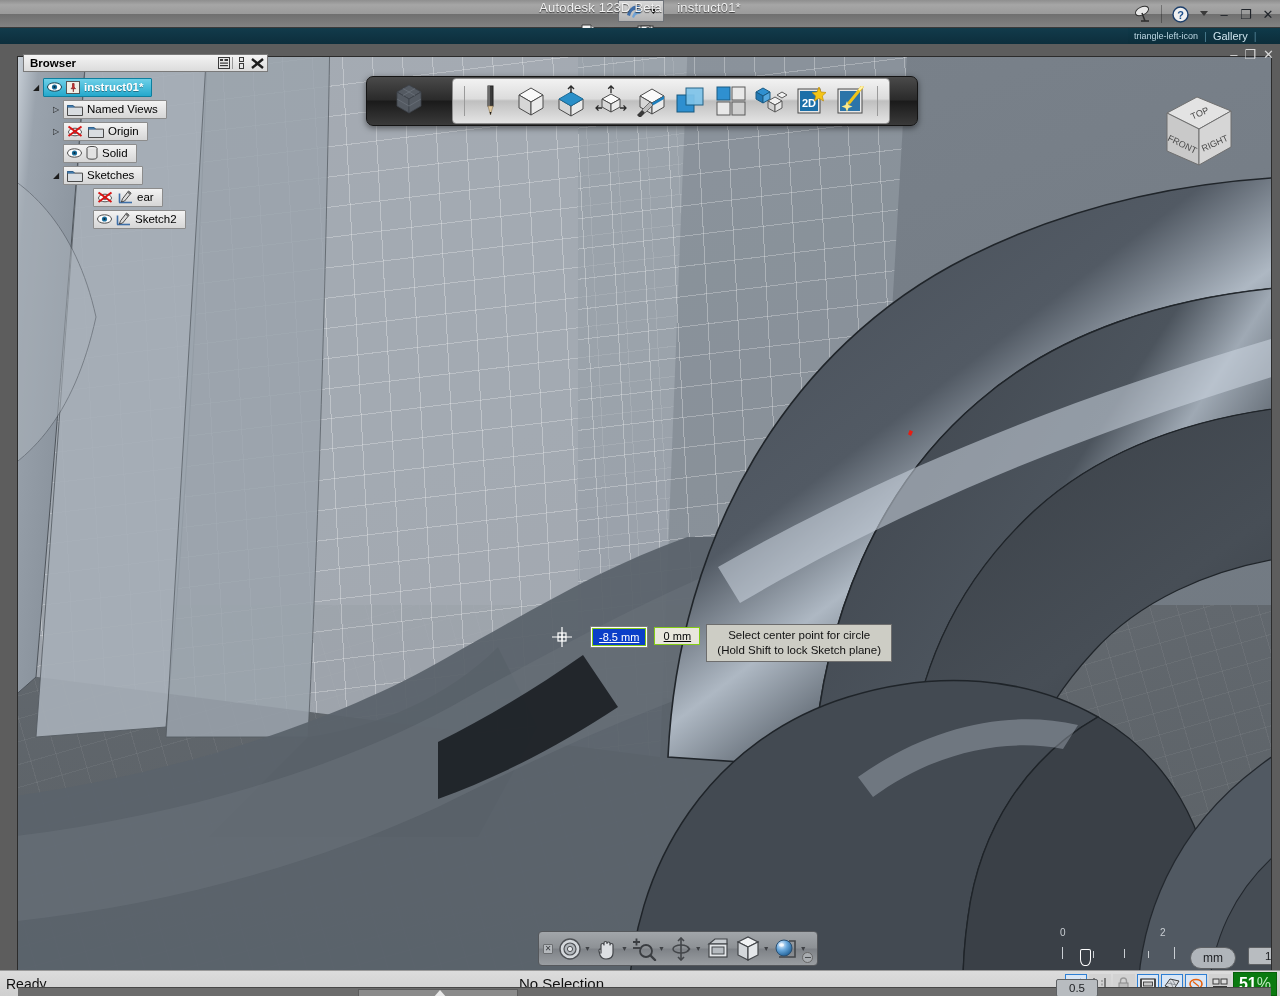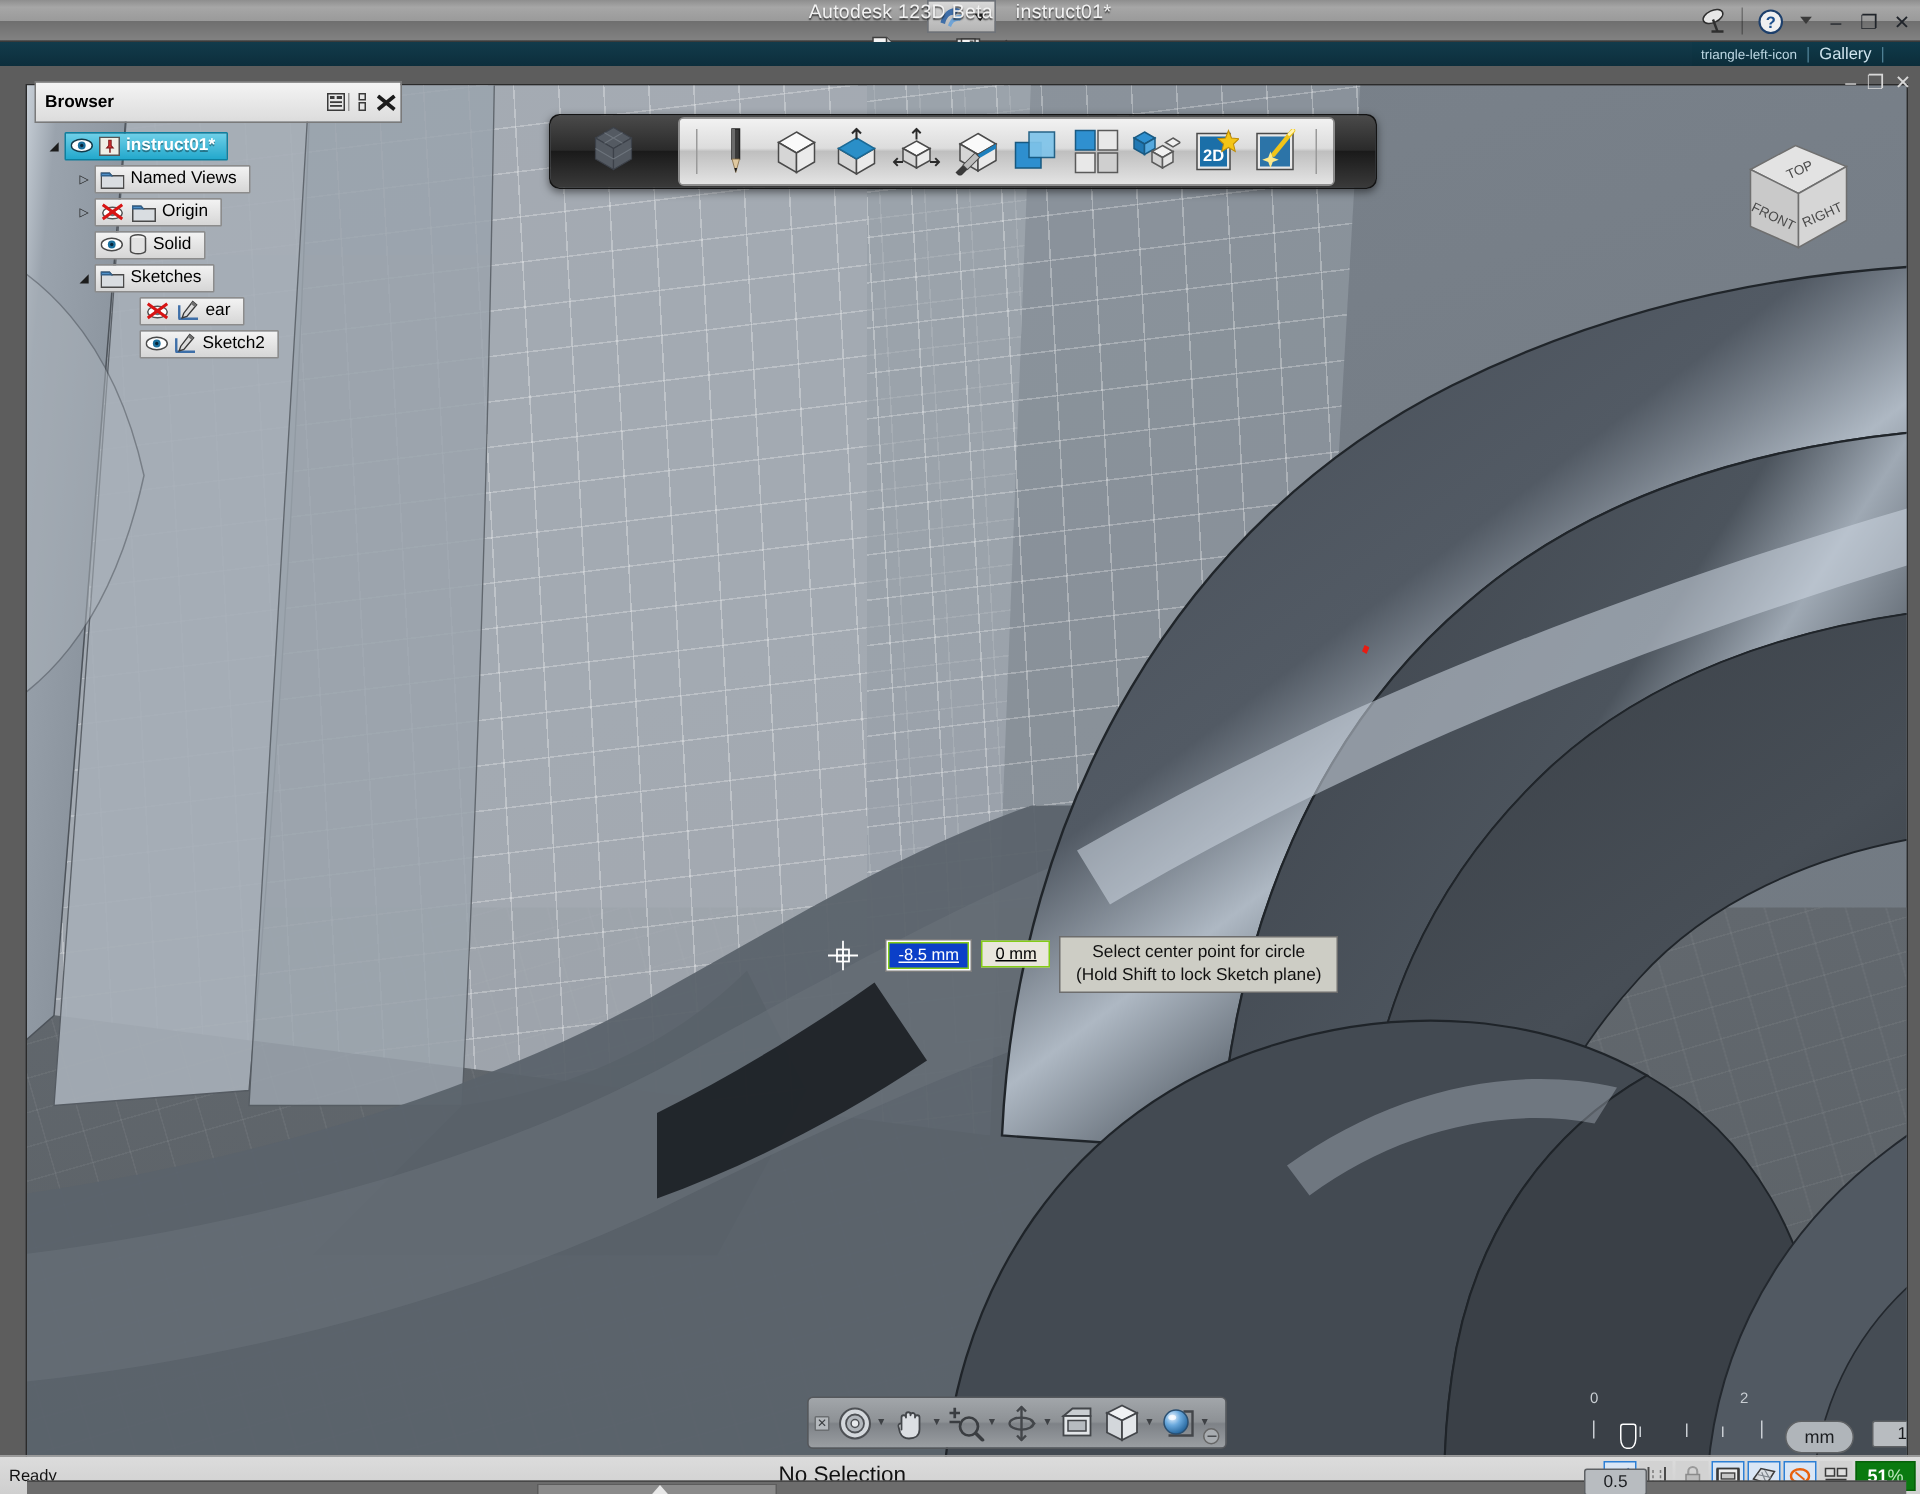--- a/index.html
+++ b/index.html
@@ -106,21 +106,21 @@
 
   
   .shell { position:absolute; }
 
   
   .browser {
     position:absolute; left:23px; top:54px; width:245px; z-index:40;
     font-size:12px;
   }
   .browser-head {
-    height:28px; display:flex; align-items:center;
+    height:18px; display:flex; align-items:center;
     background:linear-gradient(to bottom,#f4f4f4,#dcdcdc);
     border:1px solid #7a7a7a;
     padding:0 2px;
   }
   .browser-title { flex:1; font-weight:bold; color:#000; font-size:11.5px; padding-left:4px; }
   .bh-btn { width:16px; height:14px; display:flex; align-items:center; justify-content:center;
     cursor:pointer; }
   .bh-sep { width:1px; height:12px; background:#999; }
   .tree { padding-top:4px; }
   .tnode { display:flex; align-items:center; height:22px; }
@@ -256,30 +256,30 @@
     border-bottom:8px solid #e8e8e8;
   }
 
   
   .statusbar {
     position:absolute; left:0; top:970px; width:1280px; height:26px;
     background:linear-gradient(to bottom,#dcdcdc,#cfcfcf);
     border-top:1px solid #9a9a9a;
     display:flex; align-items:center;
   }
-  .sb-ready { padding-left:6px; color:#111; font-size:11px; }
+  .sb-ready { padding-left:6px; color:#111; font-size:14px; }
   .sb-sel { position:absolute; left:519px; color:#111; font-size:15px; }
   .sb-right { position:absolute; right:3px; display:flex; align-items:center; gap:2px; }
   .sb-ic {
     width:22px; height:19px; display:flex; align-items:center; justify-content:center;
     cursor:pointer; background:#d2d2d2;
   }
   .sb-ic.on { border:1px solid #2d7fd4; background:#d9e6f5; }
   .sb-pct {
-    background:#0a7a10; color:#fff; font-size:12px; font-weight:bold;
+    background:#0a7a10; color:#fff; font-size:16px; font-weight:bold;
     padding:2px 5px; min-width:40px; text-align:center;
     border:1px solid #066109; cursor:pointer;
   }
   .sb-pct .dim { color:#bce8bd; font-weight:normal; }
 </style>
 </head>
 <body>
 
 <div class="app">
 

